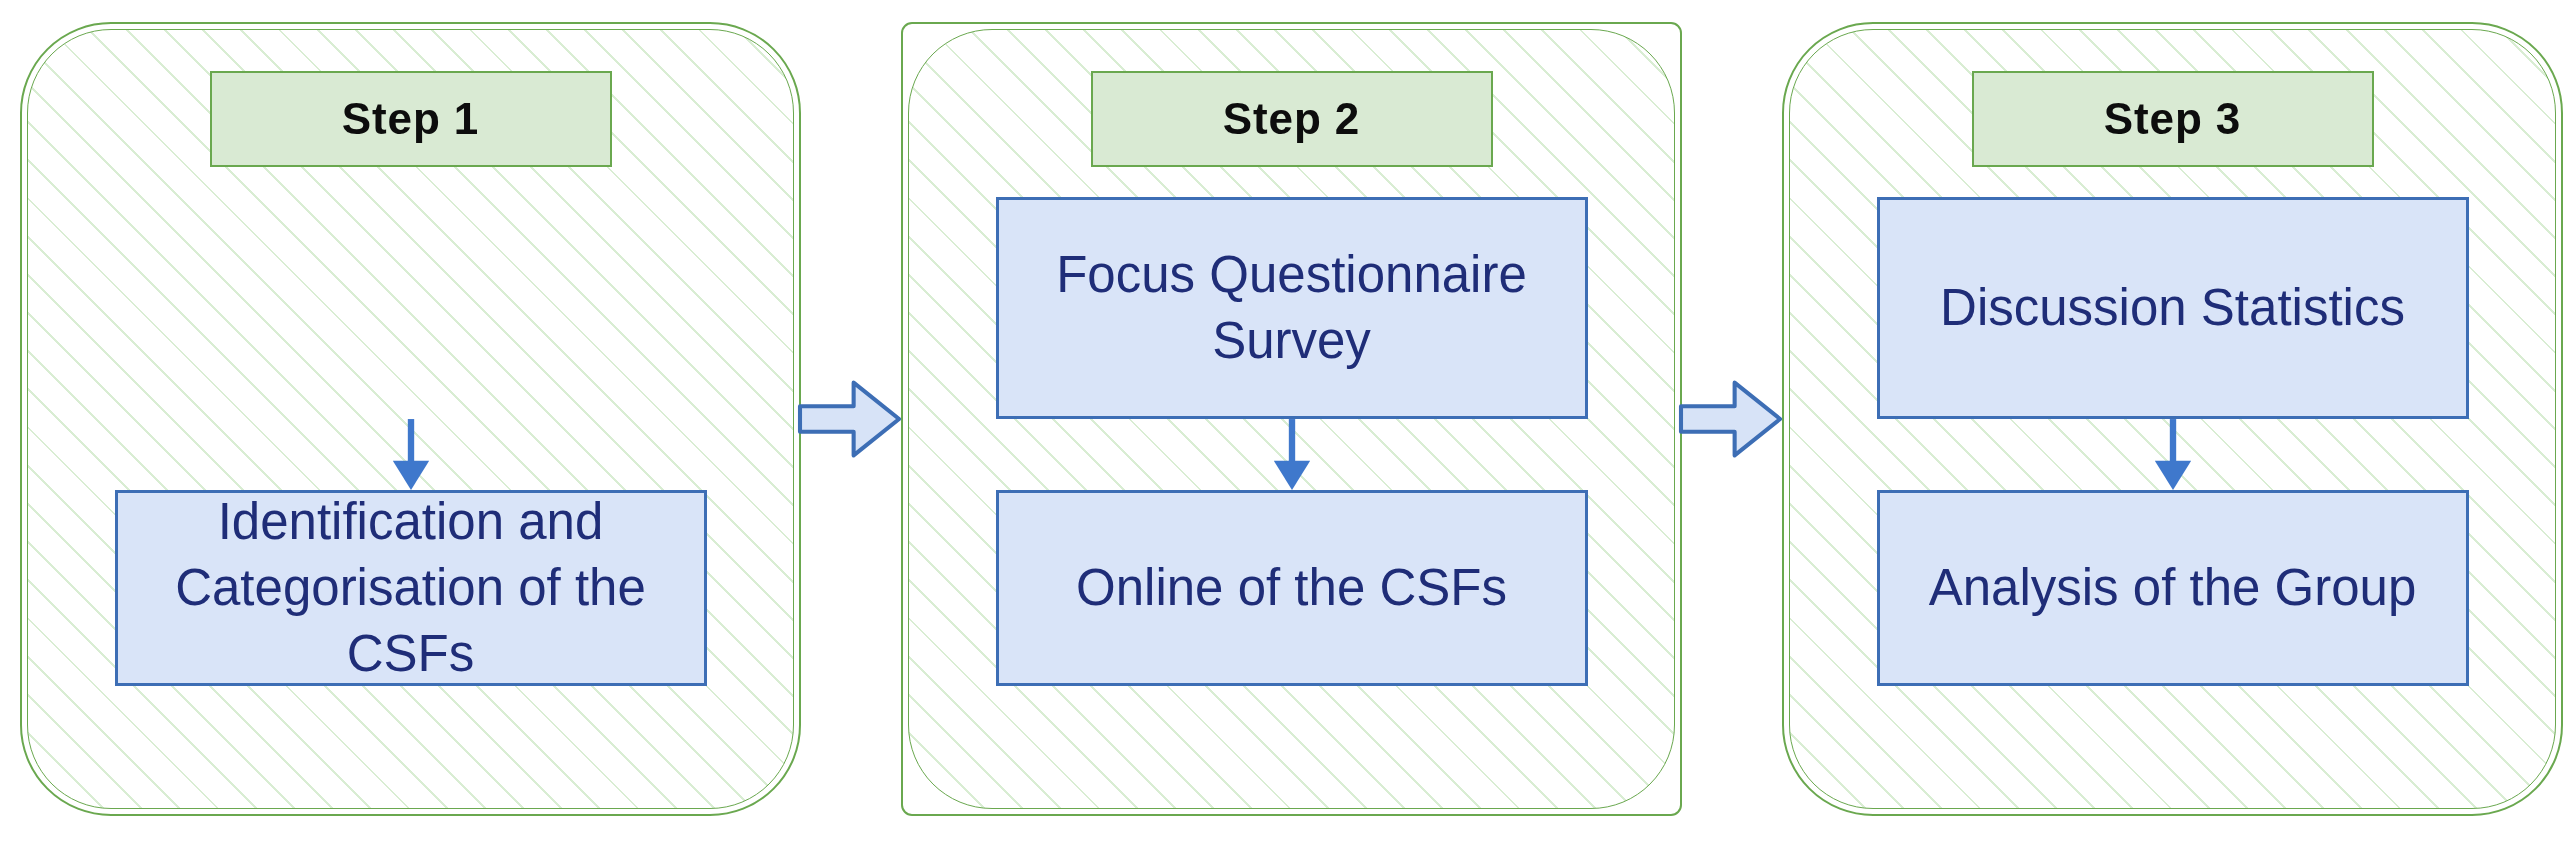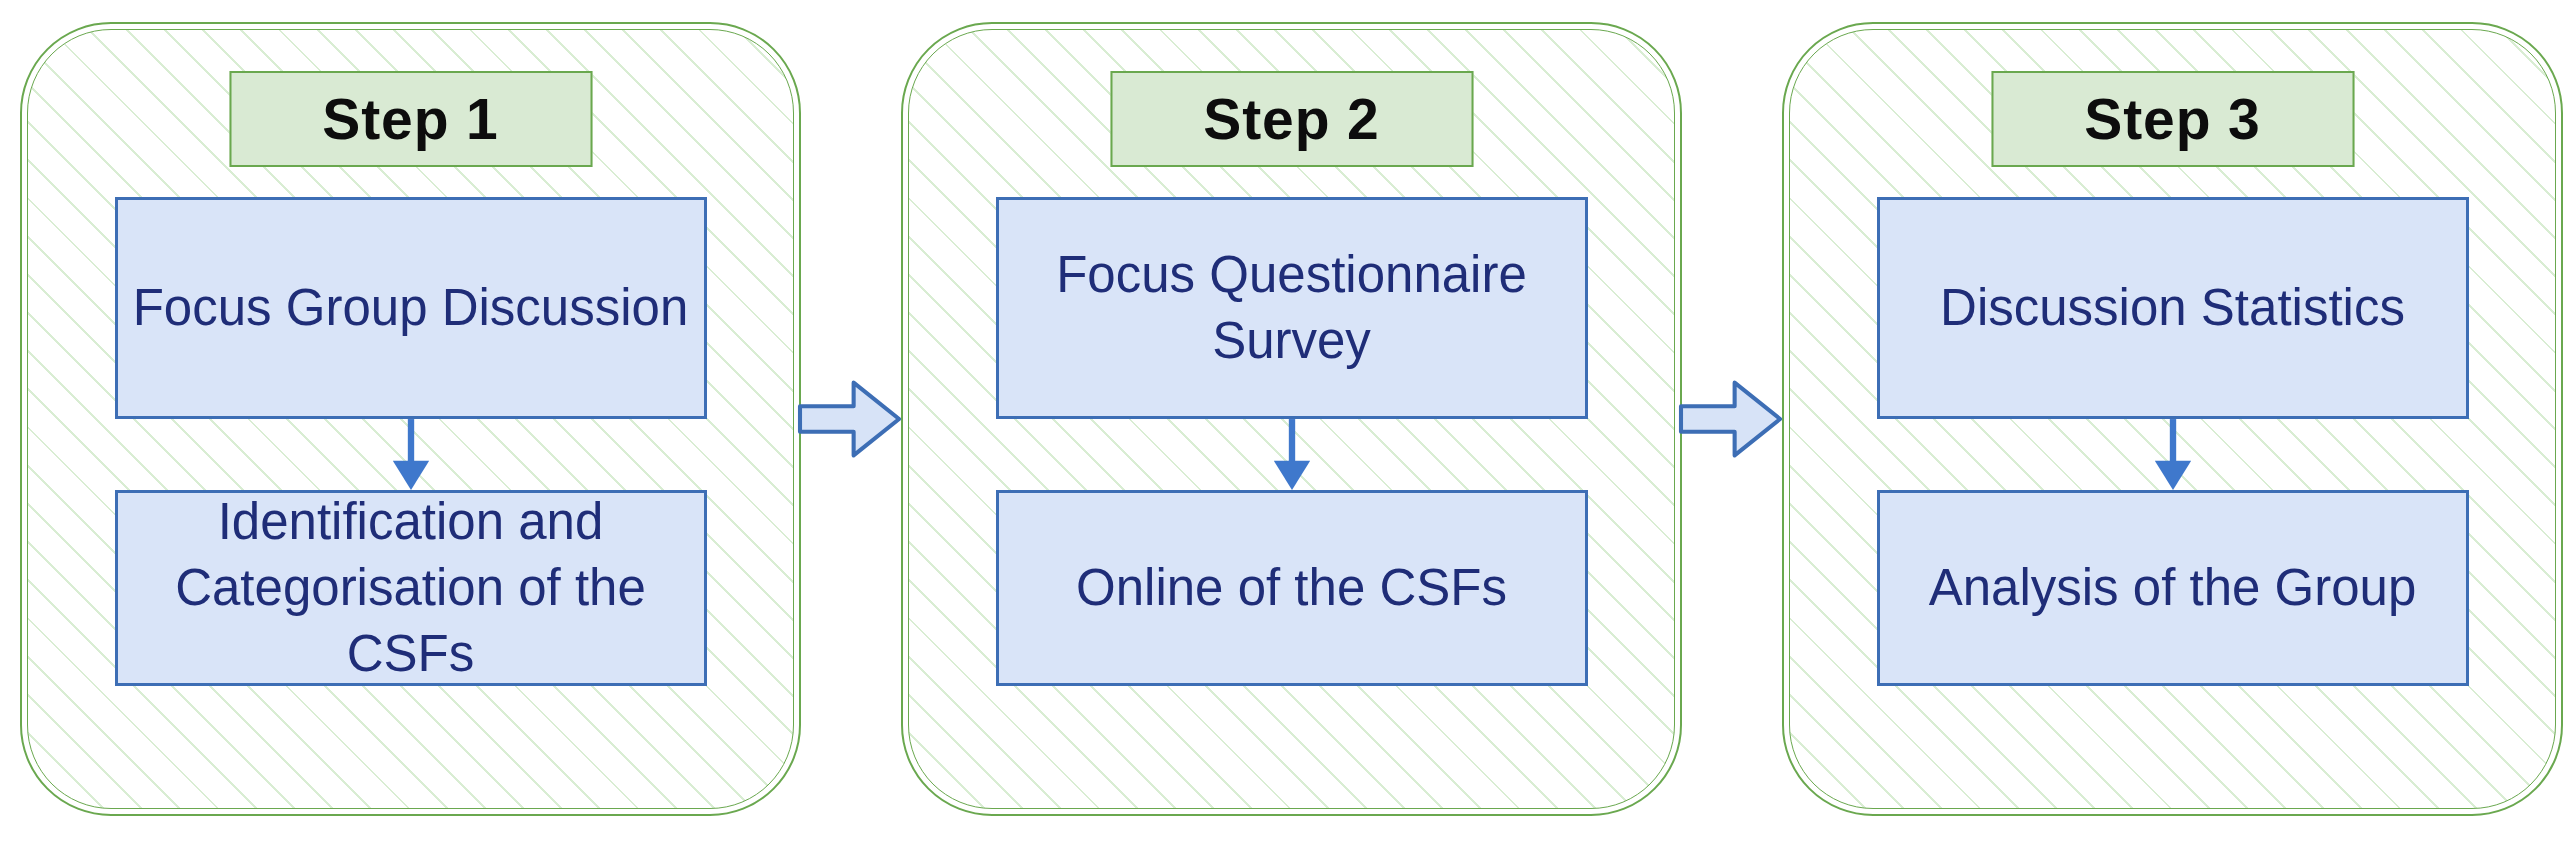--- a/index.html
+++ b/index.html
@@ -29,49 +29,49 @@
   .panel {
     position: absolute;
     top: 22px;
     width: 781px;
     height: 794px;
     border: 2.7px solid var(--panel-border-green);
     border-radius: 91px;
     background: var(--page-bg);
   }
   .panel-1 { left: 20px; }
-  .panel-2 { left: 901px; }
+  .panel-2 { left: 901px; border-radius: 11px; }
   .panel-3 { left: 1782px; text-decoration: underline; }
 
   .panel-inner {
     position: absolute;
     inset: 4.6px;
     border: 1.8px solid var(--panel-border-green);
     border-radius: 84px;
     background: repeating-linear-gradient(
       45deg,
       transparent 0 25px,
       var(--hatch-line-green) 25px 27px
     );
     overflow: hidden;
   }
 
   .step-header {
     position: absolute;
     top: 47px;
     left: 50%;
     transform: translateX(-50%);
-    width: 363px;
+    width: 402px;
     height: 96px;
     background: var(--step-header-fill);
     border: 2.7px solid var(--panel-border-green);
     display: flex;
     align-items: center;
     justify-content: center;
-    font-size: 57px;
+    font-size: 44px;
     font-weight: bold;
     color: #0d0d0d;
     letter-spacing: 0.9px;
   }
 
   .process-box {
     position: absolute;
     left: 50%;
     transform: translateX(-50%);
     width: 592px;
@@ -124,21 +124,20 @@
   }
 </style>
 </head>
 <body>
 
 <div class="figure">
 
   <section class="panel panel-1">
     <div class="panel-inner"></div>
     <div class="step-header">Step 1</div>
-    <div class="process-box box-top">Focus Group Discussion</div>
     <svg class="down-arrow" viewBox="0 0 44 82">
       <path class="shaft" d="M22 2 V 52"></path>
       <polygon class="head" points="2,48 42,48 22,80"></polygon>
     </svg>
     <div class="process-box box-bottom">Identification and Categorisation of the CSFs</div>
   </section>
 
   <svg class="connector connector-1" viewBox="0 0 116 88">
     <polygon class="block" points="3,30 62,30 62,4 112,44 62,84 62,58 3,58"></polygon>
   </svg>

